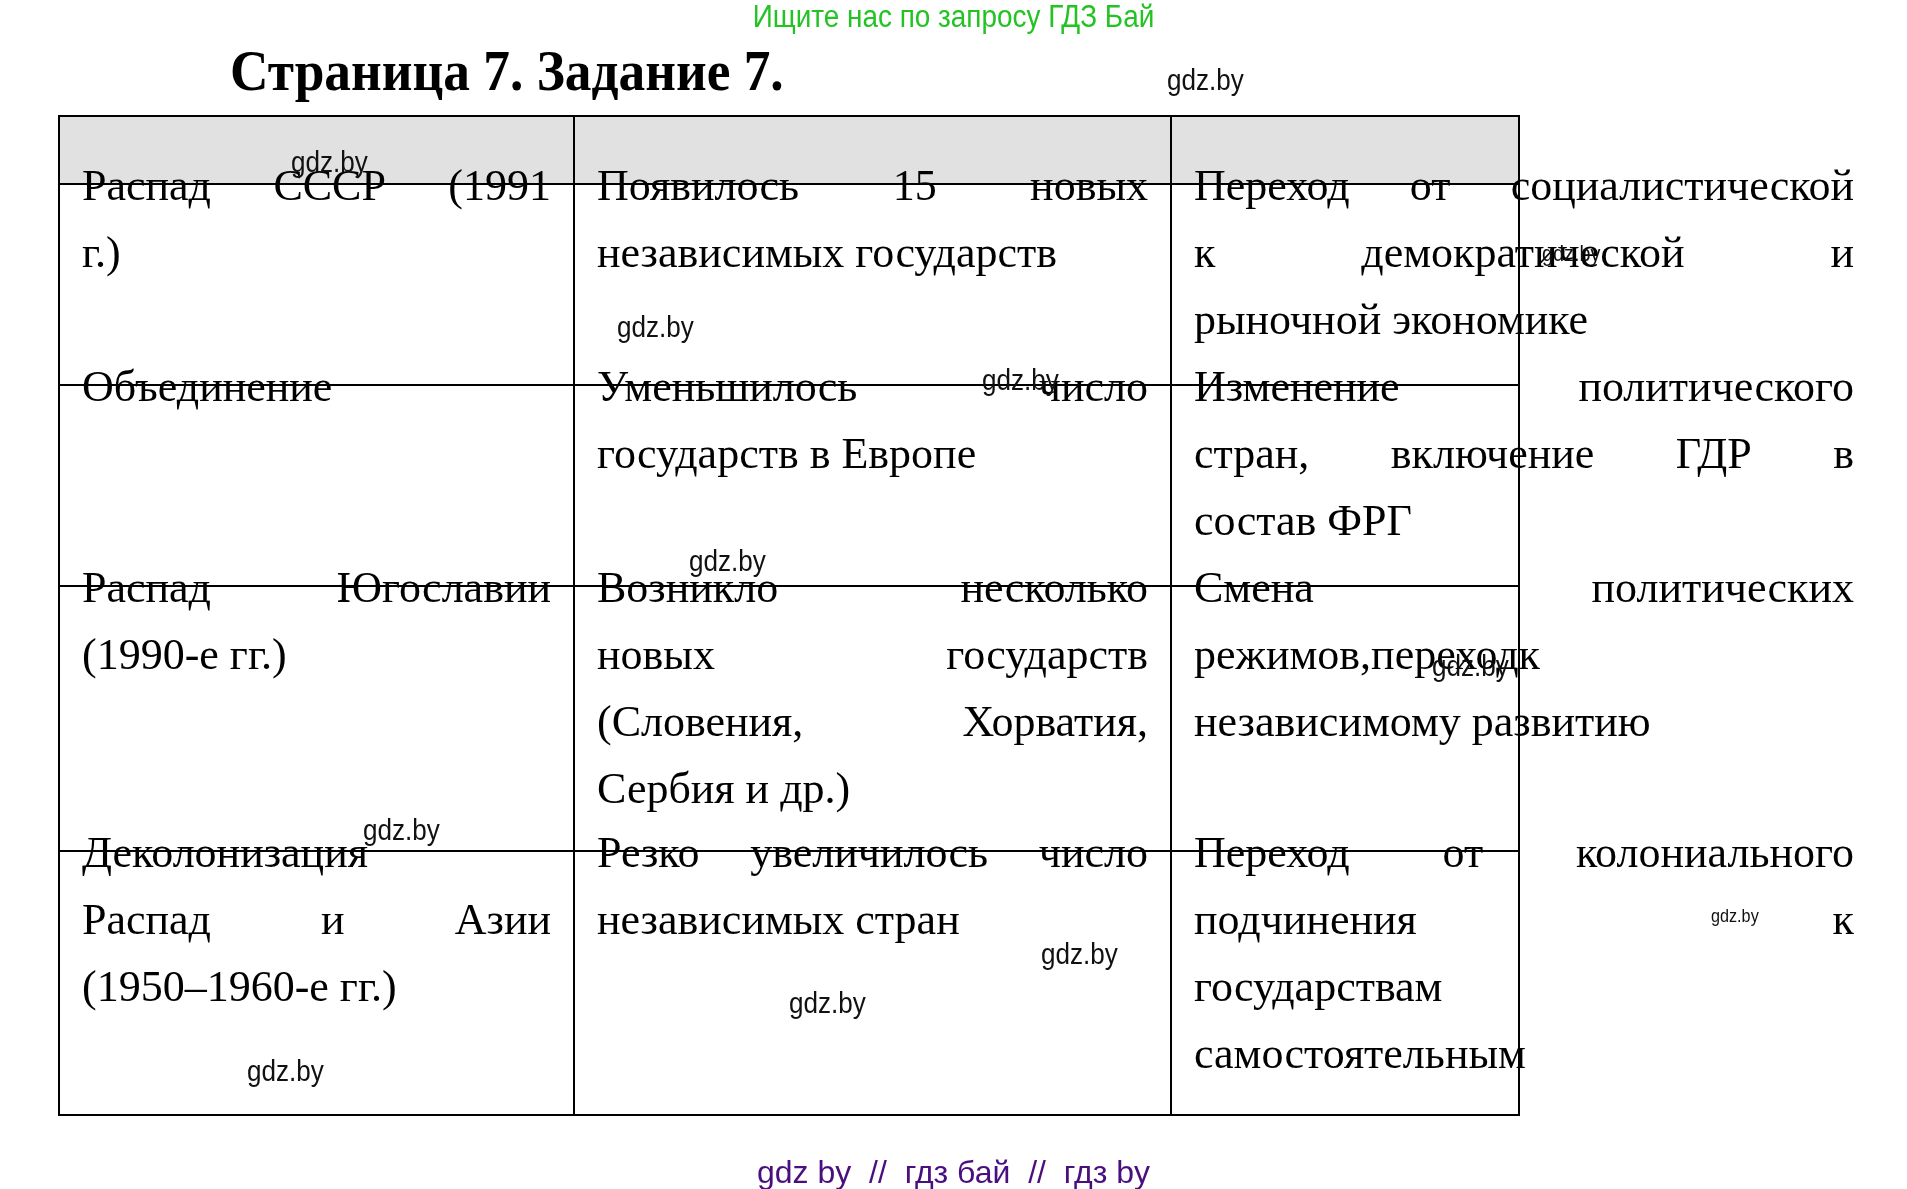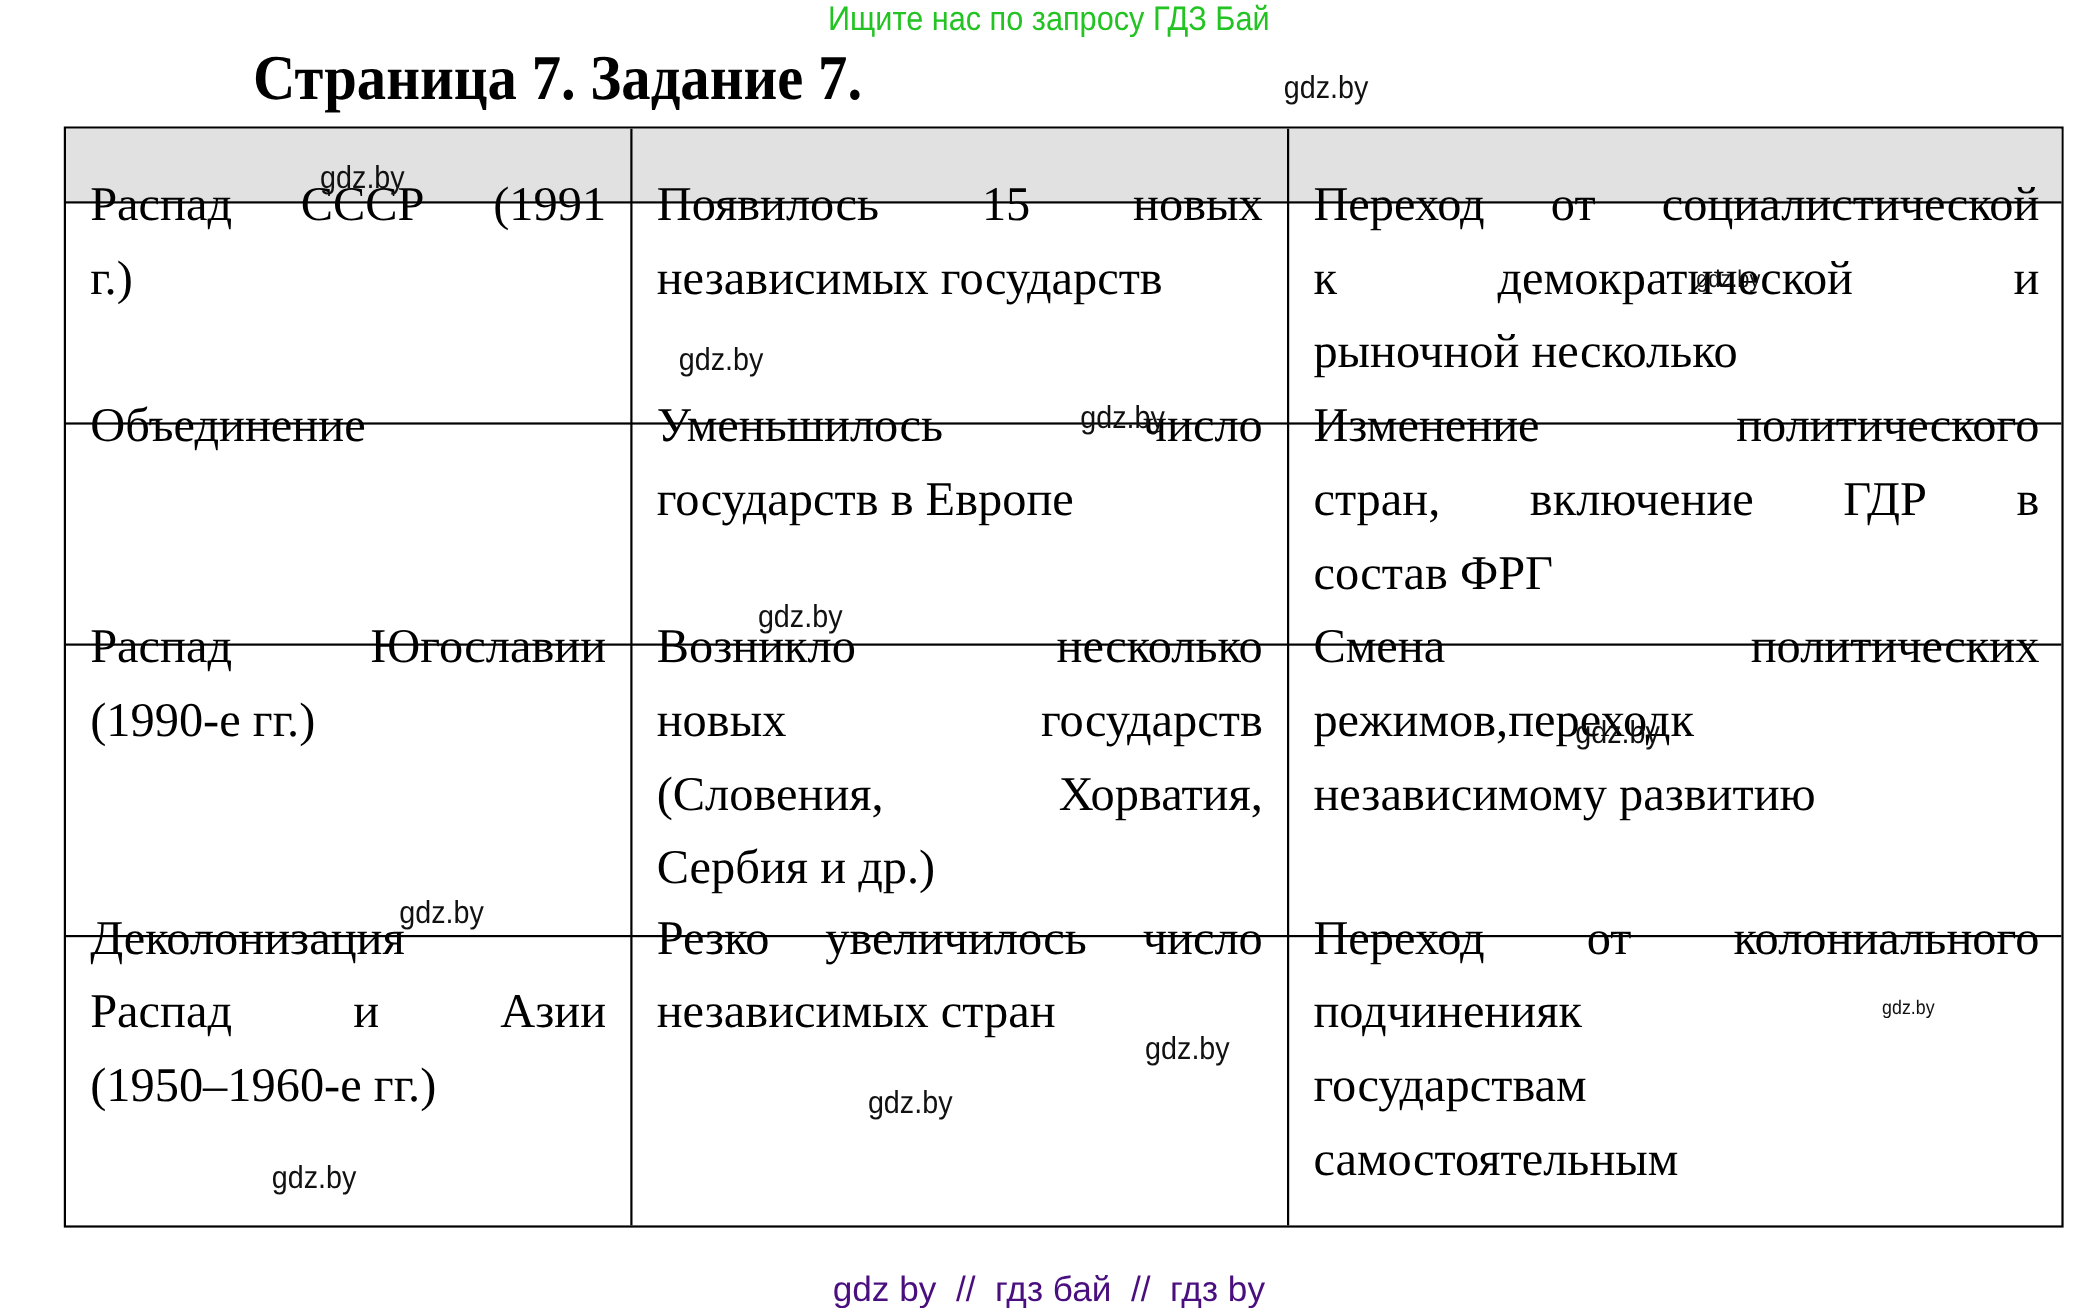--- a/index.html
+++ b/index.html
@@ -13,21 +13,21 @@
     position: absolute; left: 230px; top: 38px;
     font-family: "Liberation Serif", serif; font-weight: bold; font-size: 58px; color: #000;
     line-height: 66px; letter-spacing: 0px; transform-origin: left top; transform: scaleX(0.92);
     white-space: nowrap;
   }
   .wm {
     position: absolute; font-family: "Liberation Sans", sans-serif; color: #111;
     white-space: nowrap; transform-origin: left top; transform: scaleX(0.9);
   }
   .table {
-    position: absolute; left: 58px; top: 115px; width: 1818px; height: 1001px;
+    position: absolute; left: 58px; top: 115px; width: 1462px; height: 1001px;
     box-sizing: border-box; border: 2px solid #000;
   }
   .cell {
     position: absolute; box-sizing: border-box;
     font-family: "Liberation Serif", serif; font-size: 44px; line-height: 67px; color: #000;
     padding: 0 22px 0 22px; text-align: justify; text-align-last: left;
   }
   .cell .ln { display: block; white-space: nowrap; text-align: left; }
   .cell .ln.j { display: flex; justify-content: space-between; }
   .hline { position: absolute; left: 0; width: 100%; height: 2px; background: #000; }
@@ -82,21 +82,21 @@
     <span class="ln" style="display: flex; justify-content: space-between;">
         <span>Переход</span>
         <span>от</span>
         <span>социалистической</span>
       </span>
     <span class="ln" style="display: flex; justify-content: space-between;">
         <span>к</span>
         <span>демократической</span>
         <span>и</span>
       </span>
-    <span class="ln">рыночной несколько</span>
+    <span class="ln">рыночной экономике</span>
   </div>
 
   <div class="cell" style="left:0; top:236px; width:513px;">
     <span class="ln">Объединение</span>
   </div>
   <div class="cell" style="left:515px; top:236px; width:595px;">
     <span class="ln" style="display: flex; justify-content: space-between;">
         <span>Уменьшилось</span>
         <span>число</span>
       </span>
@@ -167,21 +167,21 @@
         <span>число</span>
       </span>
     <span class="ln">независимых стран</span>
   </div>
   <div class="cell" style="left:1112px; top:702px; width:704px;">
     <span class="ln" style="display: flex; justify-content: space-between;">
         <span>Переход</span>
         <span>от</span>
         <span>колониального</span>
       </span>
-    <span class="ln" style="display: flex; ">
+    <span class="ln" style="display: flex; justify-content: space-between;">
         <span>подчинения</span>
         <span>к</span>
       </span>
     <span class="ln">государствам</span>
     <span class="ln">самостоятельным</span>
   </div>
 </div>
 
 <div class="wm" style="left:291px; top:146px; font-size:29px;">gdz.by</div>
 <div class="wm" style="left:1542px; top:241px; font-size:22px;">gdz.by</div>

